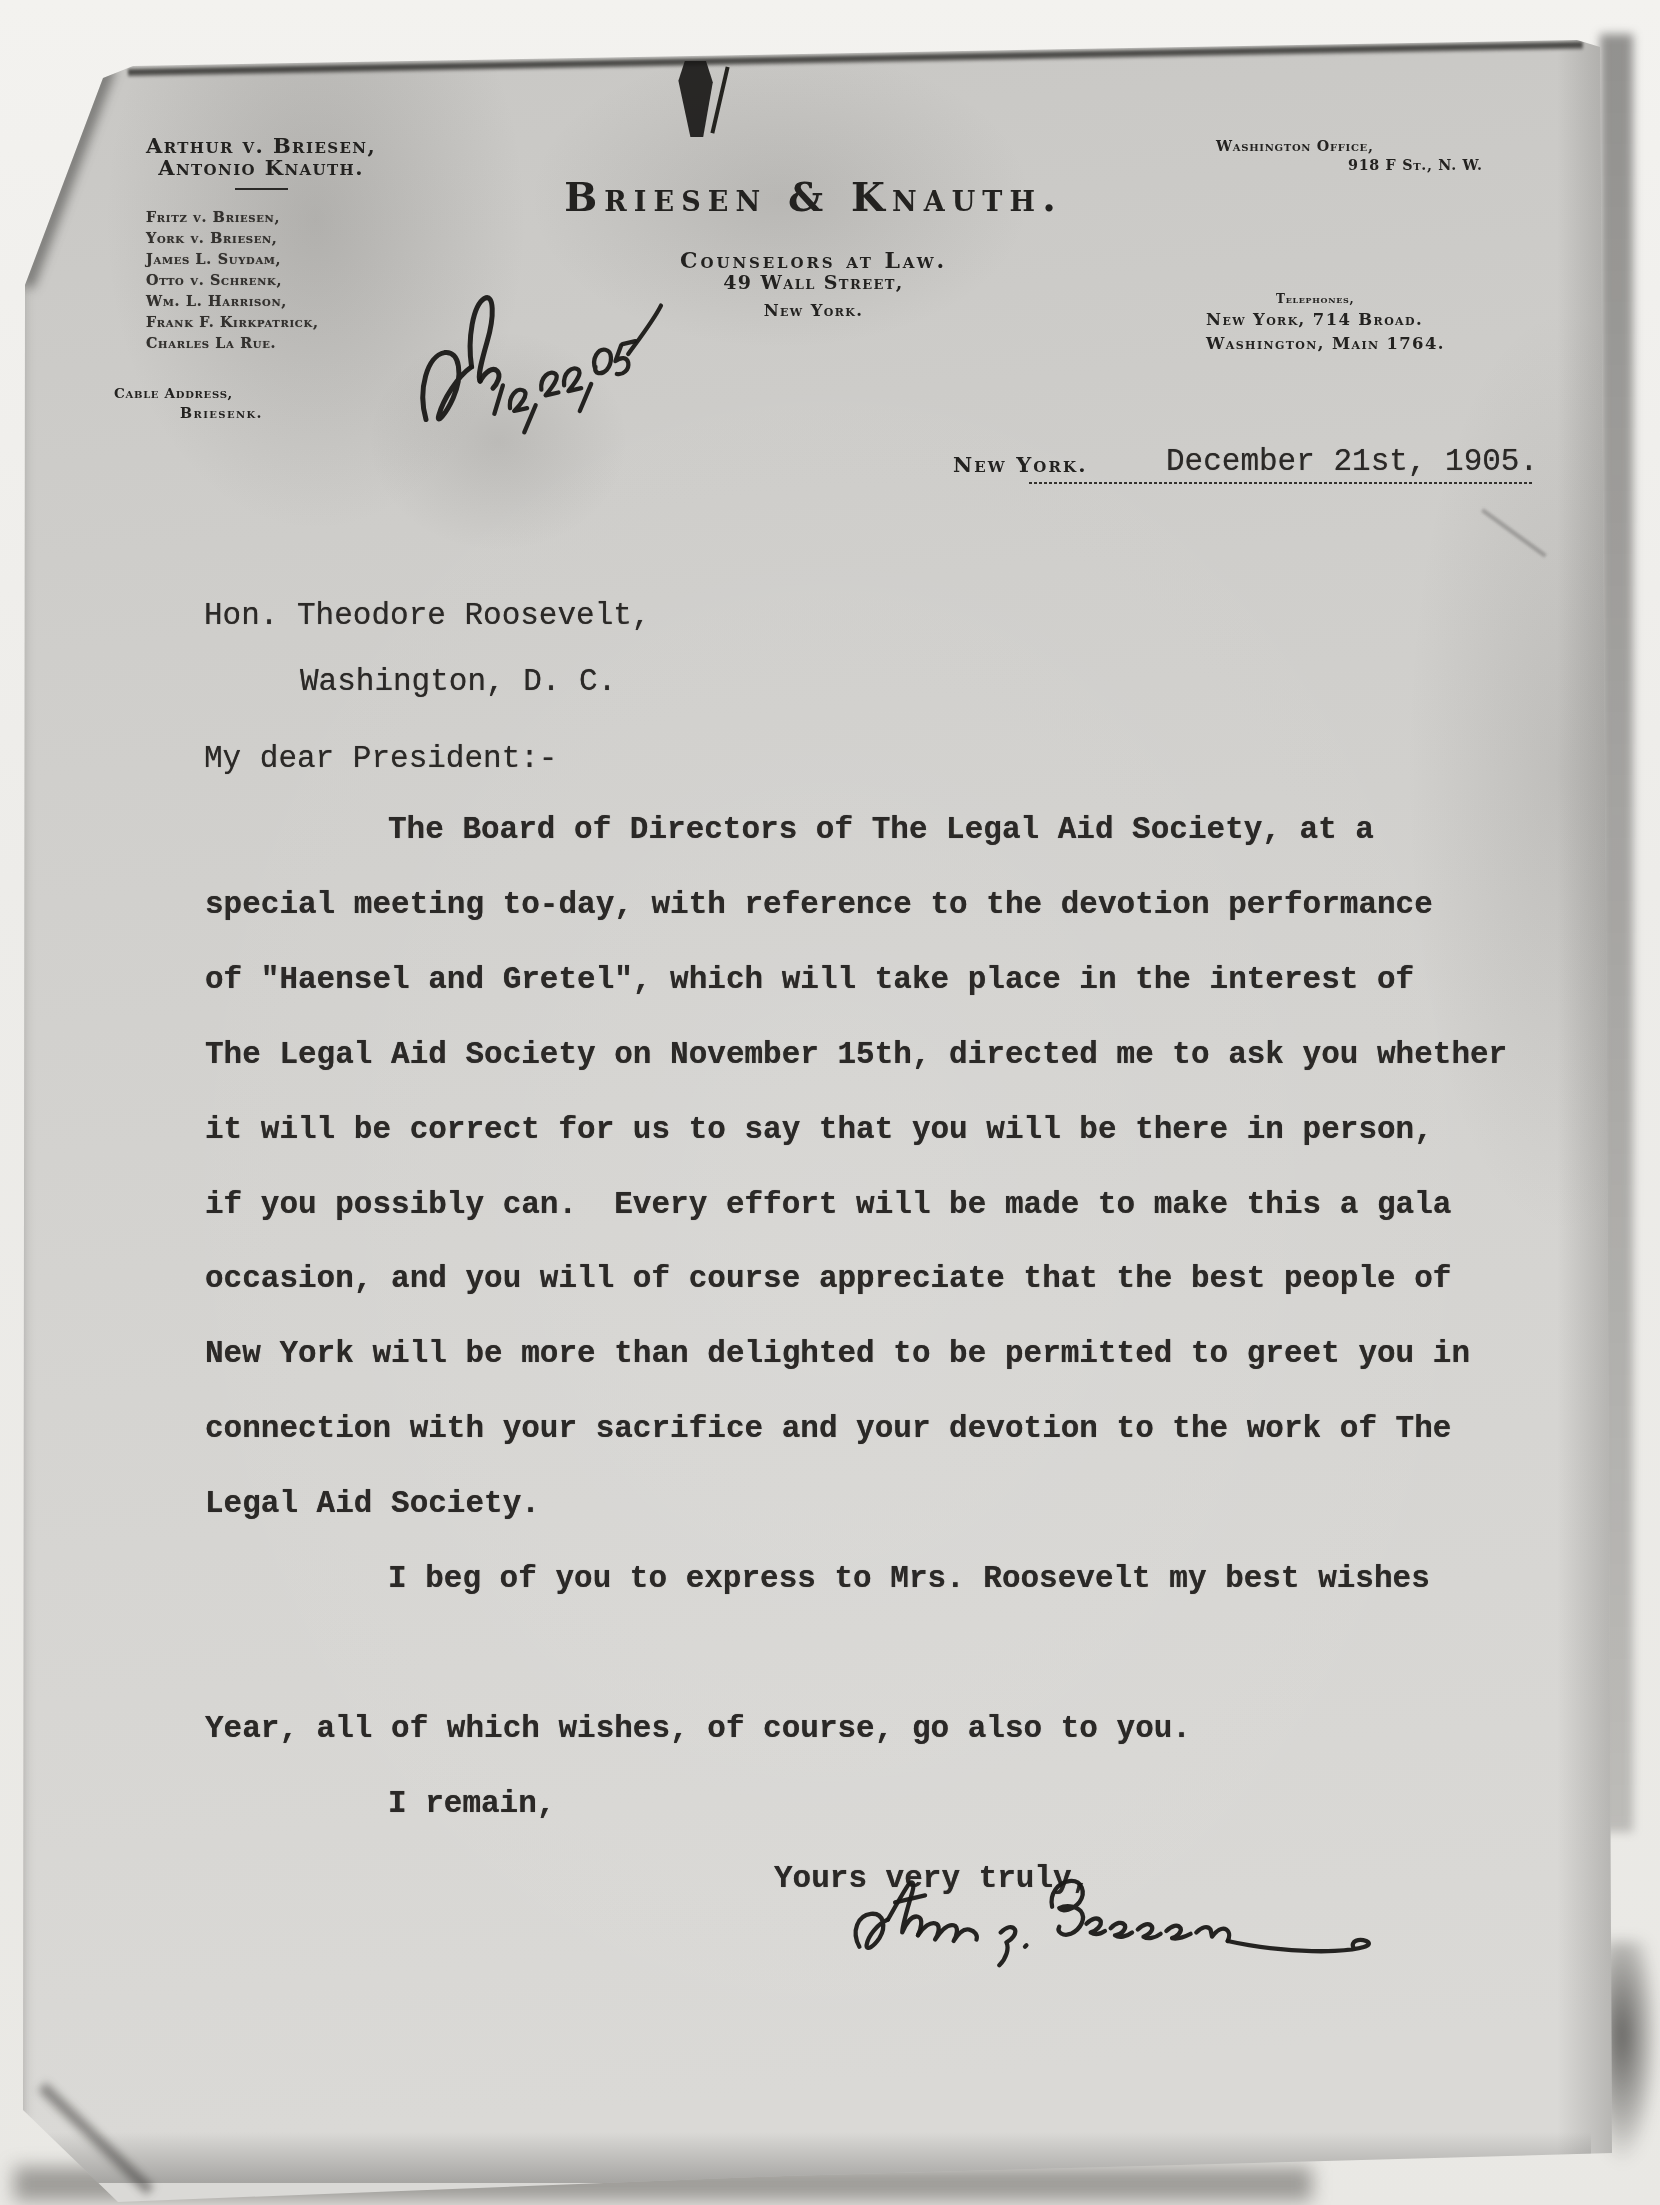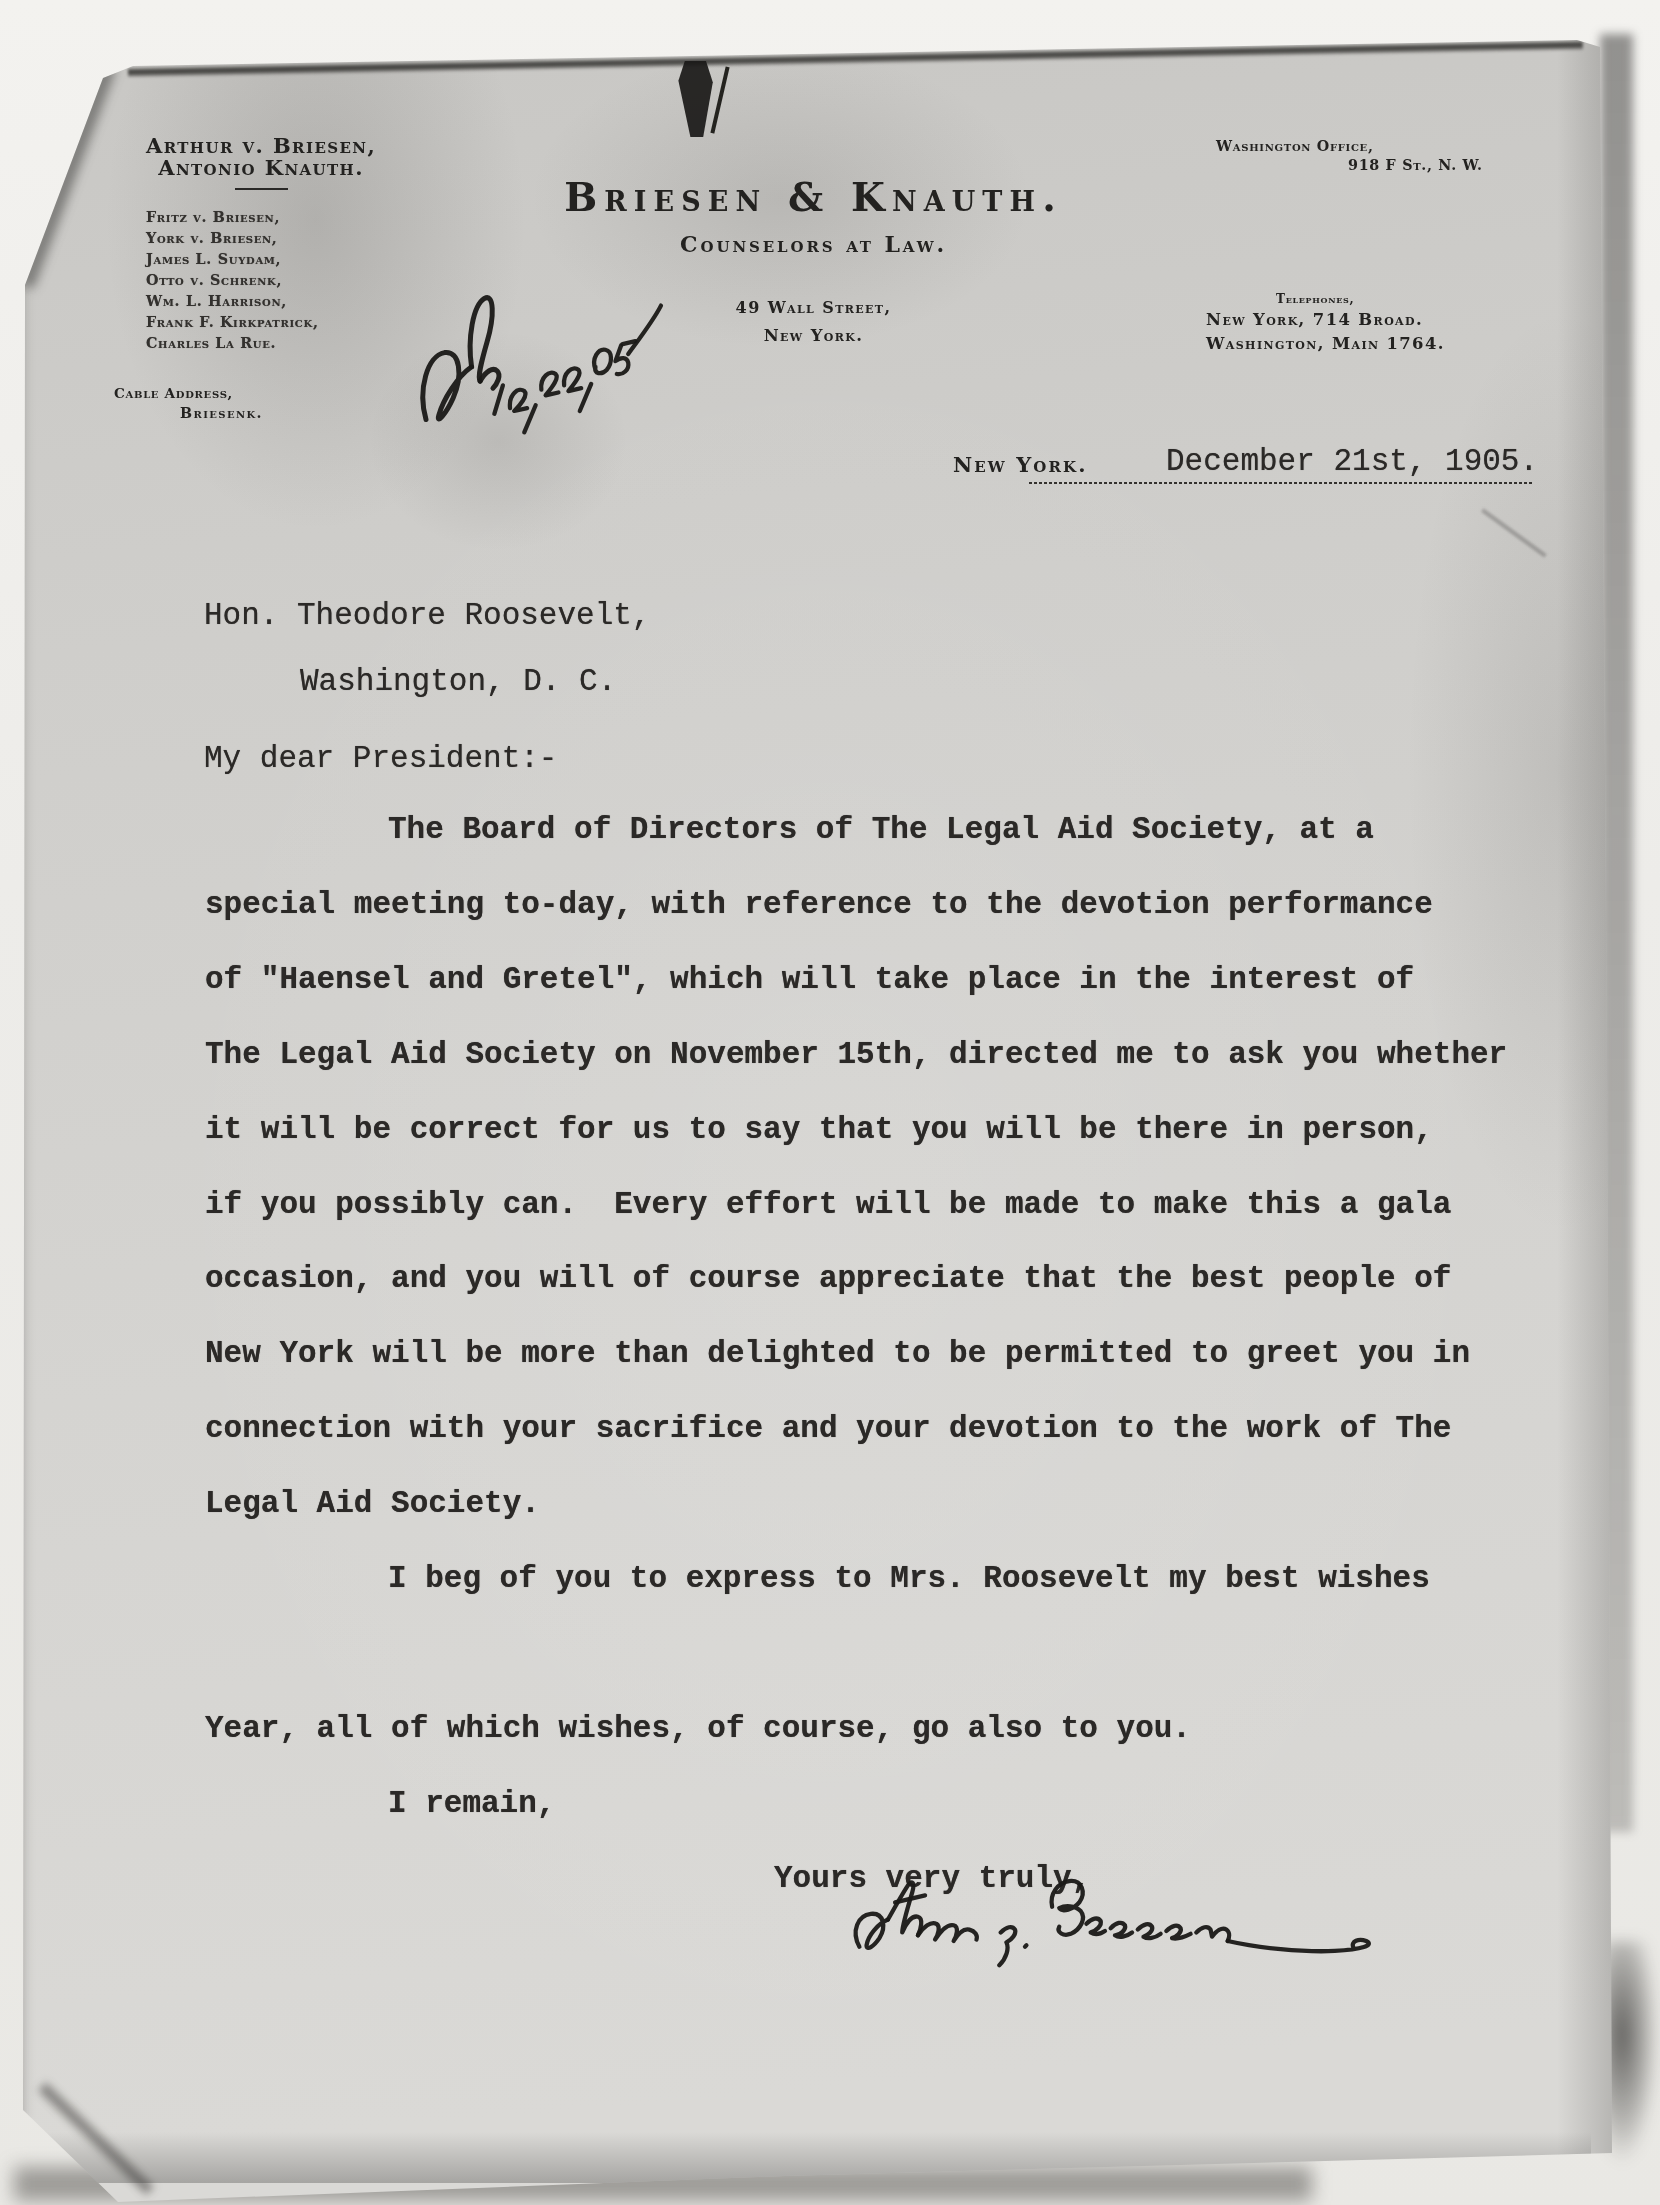--- a/index.html
+++ b/index.html
@@ -41,22 +41,22 @@
   .crease{left:1475px;top:531px;width:78px;height:3.6px;background:rgba(45,44,42,.3);transform:rotate(36deg);filter:blur(1.4px);}
   
   .lh{font-family:"DejaVu Serif",serif;font-variant:small-caps;font-weight:700;color:#232220;position:absolute;white-space:nowrap;}
   .partners-senior{left:146px;top:135px;font-size:21px;letter-spacing:1.4px;line-height:22px;text-align:center;}
   .partners-divider{position:absolute;left:235px;top:188px;width:53px;height:2.1px;background:#2a2927;}
   .partners-junior{left:146px;top:207px;font-size:14.3px;letter-spacing:0.7px;line-height:21px;color:#33312e;text-shadow:0 0 0.7px rgba(51,49,46,.6);}
   .cable-label{left:114px;top:385px;font-size:13.6px;letter-spacing:0.7px;}
   .cable-value{left:180px;top:405px;font-size:14.3px;letter-spacing:1.4px;}
   .firm-block{left:564px;top:176px;width:499px;text-align:center;white-space:nowrap;}
   .firm-name{font-size:39px;letter-spacing:7.1px;line-height:43px;}
-  .firm-subtitle{font-size:22px;letter-spacing:2.9px;margin-top:12px;}
-  .firm-addr1{font-size:16px;letter-spacing:1.4px;margin-top:41px;line-height:19px;}
+  .firm-subtitle{font-size:22px;letter-spacing:2.9px;margin-top:28px;}
+  .firm-addr1{font-size:19px;letter-spacing:1.4px;line-height:19px;}
   .firm-addr2{font-size:16.4px;letter-spacing:1.4px;margin-top:8.6px;line-height:19px;}
   .wash-office{left:1216px;top:137px;font-size:14.3px;letter-spacing:0.7px;line-height:19px;}
   .wash-office .ind{padding-left:132px;}
   .tel-block{left:1206px;top:291px;font-size:16.4px;letter-spacing:1.4px;line-height:23.5px;}
   .tel-label{font-size:12px;letter-spacing:0.7px;padding-left:70px;line-height:17px;}
   
   .dateline-place{left:953px;top:452px;font-size:21px;letter-spacing:2.1px;}
   .dateline-rule{position:absolute;left:1029px;top:482px;width:504px;height:2.1px;
     background:repeating-linear-gradient(to right,#33312e 0 2.9px,transparent 2.9px 5px);}
   

